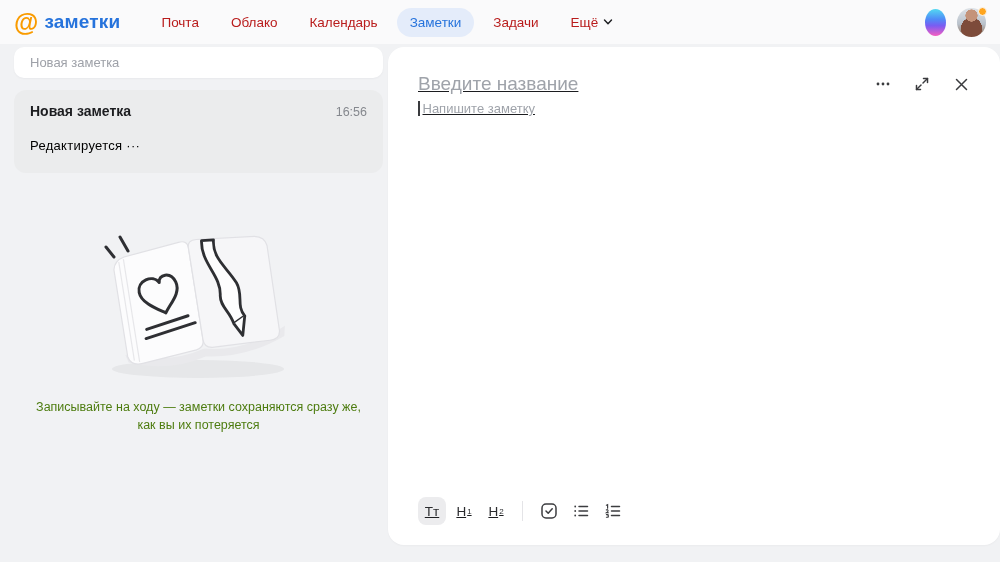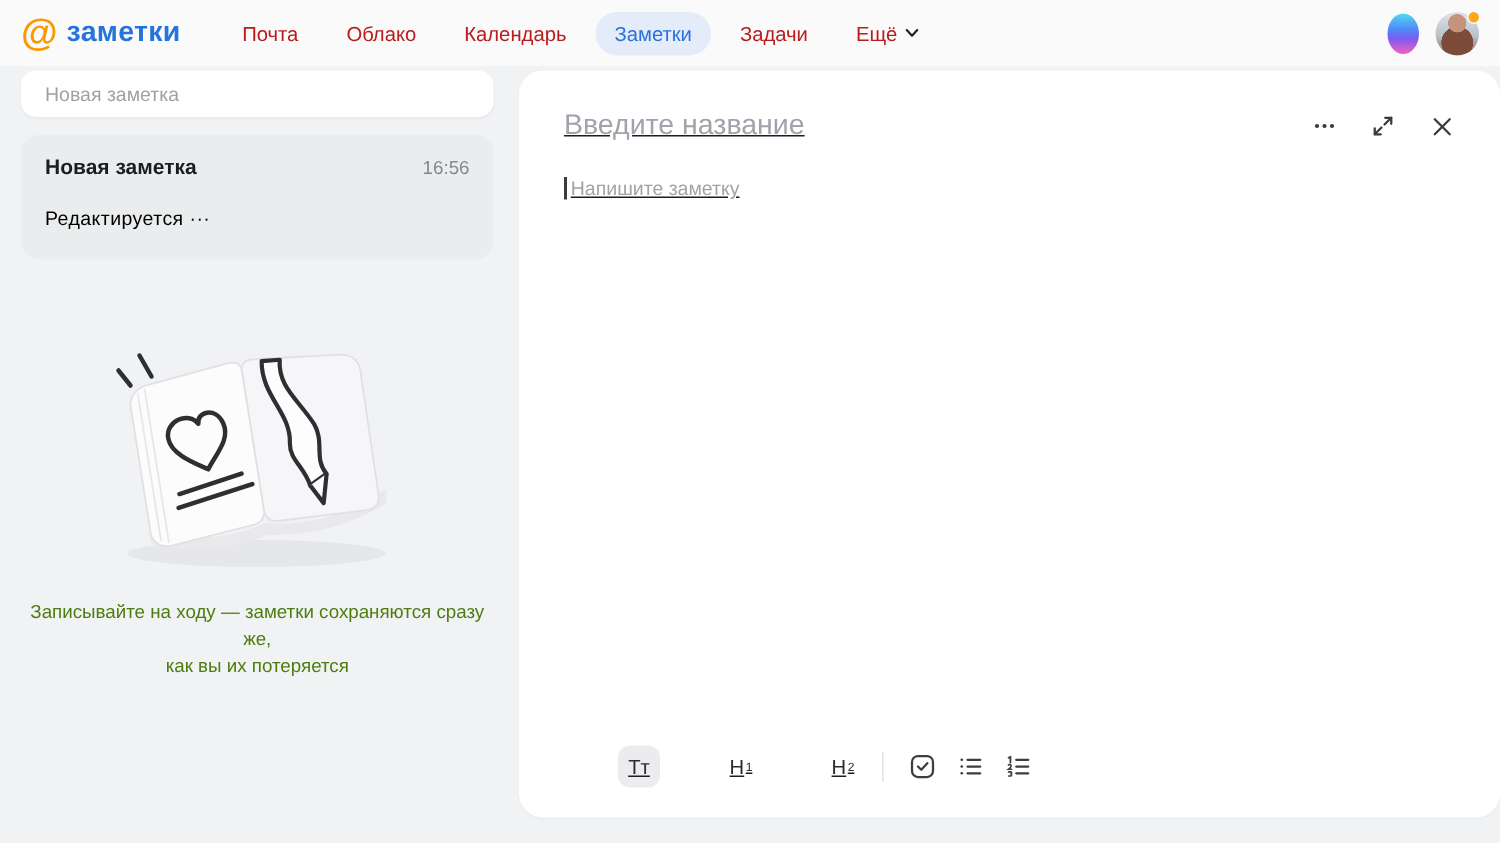--- a/index.html
+++ b/index.html
@@ -43,21 +43,21 @@
   }
   .avatar-dot {
     position:absolute; top:-1px; right:-1px; width:9px; height:9px;
     background:#ffa51f; border:1.5px solid #fafafb; border-radius:50%;
   }
 
   
   .content { display:flex; height:518px; }
 
   
-  .sidebar { width:346px; padding:3px 17px 0 14px; flex-shrink:0; }
+  .sidebar { width:388px; padding:3px 5px 0 14px; flex-shrink:0; }
   .new-note-input {
     width:100%; height:31px; border:none; outline:none;
     background:#ffffff; border-radius:10px; padding:0 16px;
     font-family:inherit; font-size:13px; color:#1c1d20;
     box-shadow:0 1px 2px rgba(20,20,40,.04);
   }
   .new-note-input::placeholder { color:#9ea1a8; }
   .note-card {
     margin-top:12px; background:#ebeced; border-radius:12px;
     padding:13px 16px 20px; cursor:pointer;
@@ -77,29 +77,29 @@
     border-radius:16px; padding:26px 30px 20px;
     display:flex; flex-direction:column;
     box-shadow:0 1px 2px rgba(20,20,40,.03);
     text-decoration:underline;
   }
   .editor-head { display:flex; align-items:flex-start; }
   .editor-title { font-size:19px; color:#9fa3aa; flex:1; cursor:text; }
   .editor-actions { display:flex; align-items:center; gap:21px; margin-top:2px; }
   .icon-btn { width:18px; height:18px; cursor:pointer; display:flex; align-items:center; justify-content:center; }
   .icon-btn svg { display:block; }
-  .editor-body { margin-top:23px; display:flex; align-items:center; flex:1; align-items:flex-start; cursor:text; }
+  .editor-body { margin-top:6px; display:flex; align-items:center; flex:1; align-items:flex-start; cursor:text; }
   .caret { display:inline-block; width:1.5px; height:15px; background:#3a3b3e; margin-right:3px; vertical-align:middle; }
   .body-placeholder { font-size:13px; color:#9fa3aa; vertical-align:middle; }
 
   .toolbar { display:flex; align-items:center; gap:4px; }
   .tb-btn {
     min-width:28px; height:28px; border-radius:8px; border:none; background:transparent;
     font-family:inherit; font-size:13.5px; font-weight:500; color:#2b2c2f;
-    display:flex; align-items:center; justify-content:center; cursor:pointer; padding:0 4px;margin-left:36px;
+    display:flex; align-items:center; justify-content:center; cursor:pointer; padding:0 4px;
   }
   .tb-btn.active { background:#ececee; }
   .tb-btn sub { font-size:8px; margin-left:1px; }
   .tb-divider { width:1px; height:20px; background:#e4e4e7; margin:0 8px; }
   .tb-icon { width:28px; height:28px; border-radius:8px; display:flex; align-items:center; justify-content:center; cursor:pointer; background:transparent; border:none; }
 </style>
 </head>
 <body>
 
 <header class="topbar">

